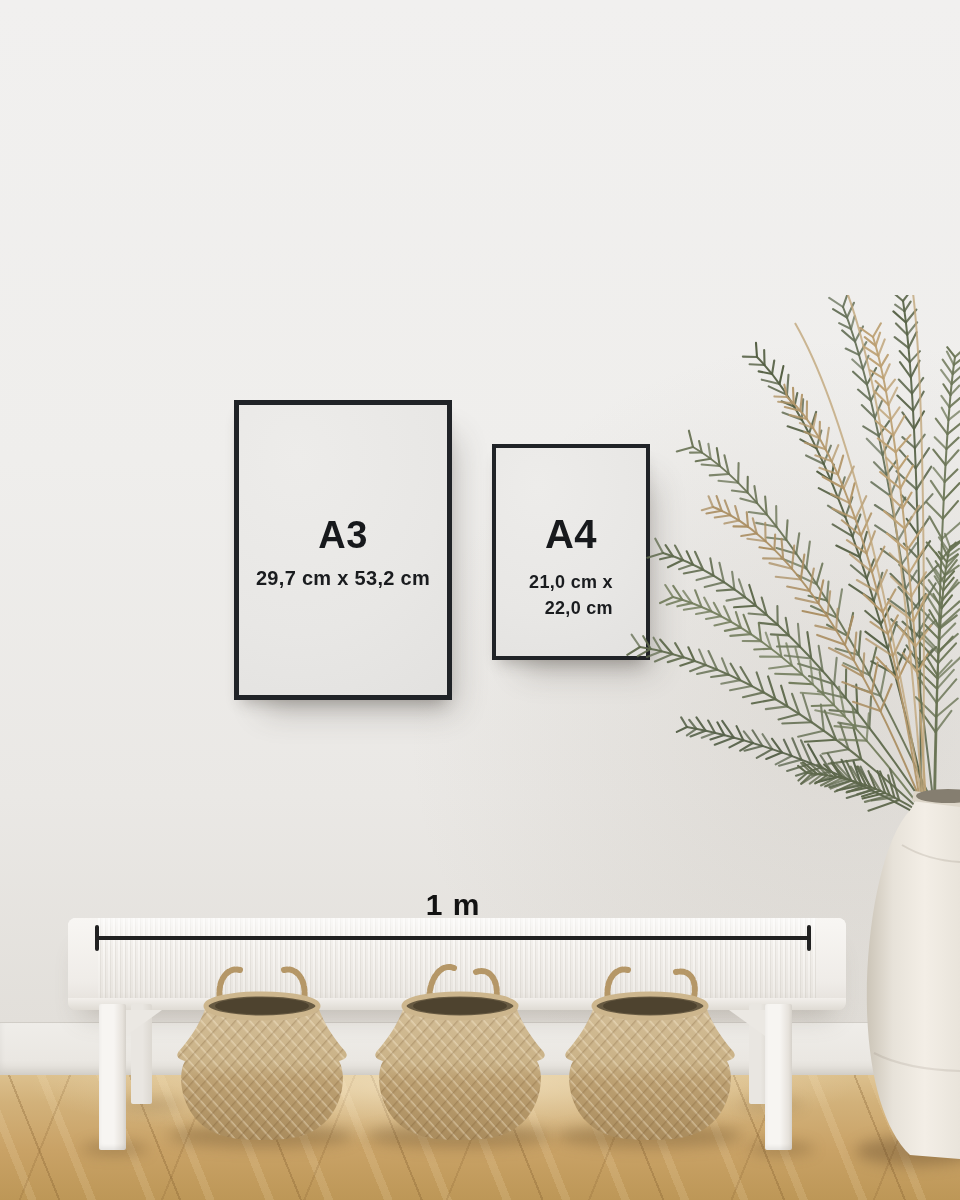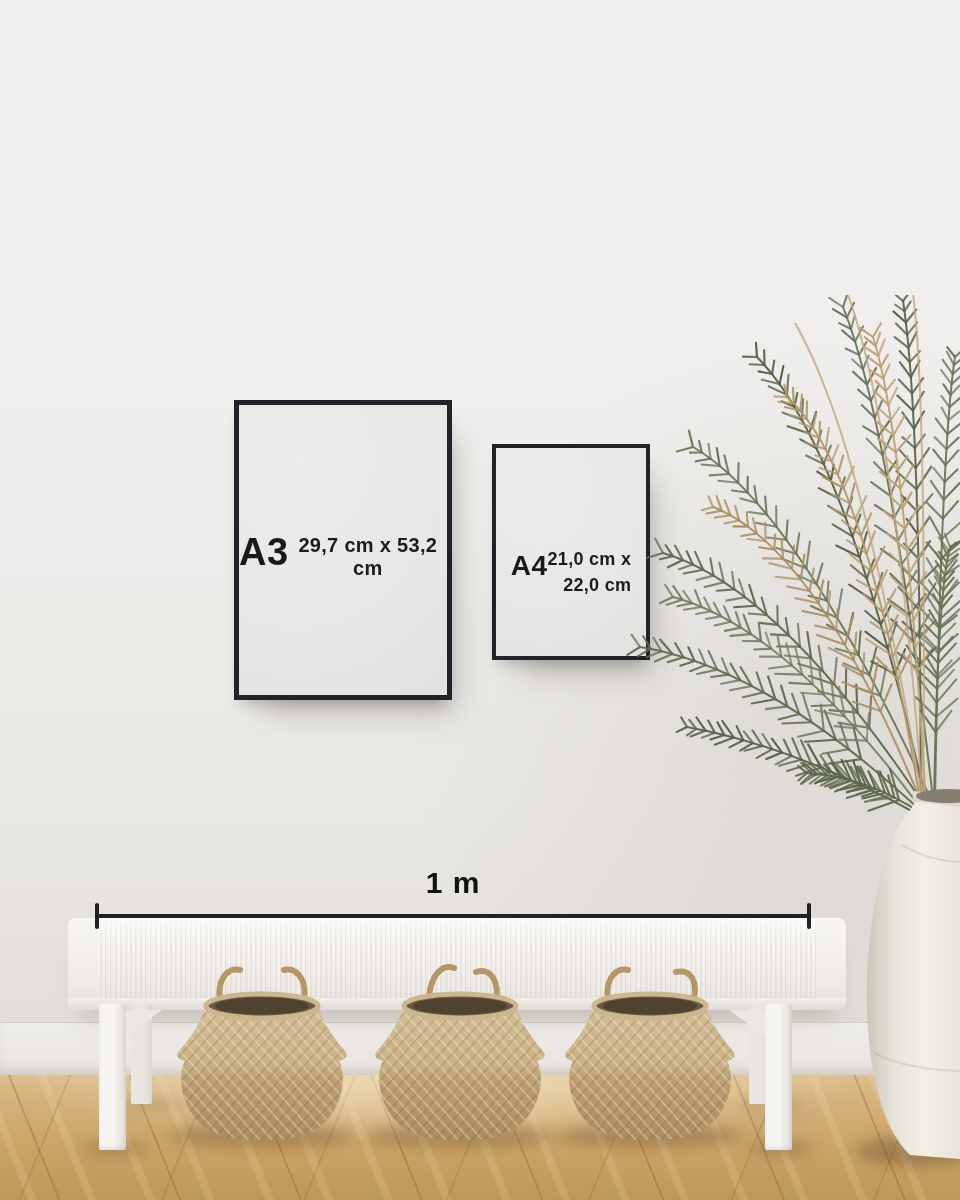--- a/index.html
+++ b/index.html
@@ -19,33 +19,33 @@
     background:
       radial-gradient(60% 65% at 46% 8%, rgba(255,245,220,.55), rgba(255,245,220,0) 72%),
       repeating-linear-gradient(68deg, rgba(122,86,40,0) 0 54px, rgba(122,86,40,.28) 54px 56px, rgba(122,86,40,0) 56px 112px),
       repeating-linear-gradient(112deg, rgba(130,92,45,0) 0 64px, rgba(130,92,45,.20) 64px 66px, rgba(130,92,45,0) 66px 132px),
       repeating-linear-gradient(68deg, rgba(255,236,200,0) 0 26px, rgba(255,236,200,.14) 26px 34px, rgba(255,236,200,0) 34px 55px),
       linear-gradient(180deg,#dcc08d 0%,#d2b17a 22%,#c9a266 60%,#bd9757 100%);}
 
   
   .frame{position:absolute;z-index:2;background:
       radial-gradient(130% 110% at 28% 18%, #edecea 0%, #e8e7e5 55%, #e1e0de 100%);
-    border:5px solid #202327;display:flex;align-items:center;justify-content:center;
+    border:5px solid #202327;display:flex;flex-direction:column;align-items:center;justify-content:center;
     box-shadow:0 10px 14px -7px rgba(70,64,56,.30), 16px 24px 30px -14px rgba(70,64,56,.30);}
   .frame.a3{left:234px;top:400px;width:208px;height:290px;}
   .frame.a4{left:492px;top:444px;width:150px;height:208px;border-width:4px;}
   .frame .size-label{color:#17191c;font-weight:800;letter-spacing:.5px;}
   .a3 .size-label{font-size:38px;transform:translateY(2px);}
-  .a4 .size-label{font-size:28px;transform:translateY(14px);}
+  .a4 .size-label{font-size:40px;transform:translateY(14px);}
   .frame .size-dims{color:#1a1c1f;font-weight:600;text-align:center;letter-spacing:.3px;}
   .a3 .size-dims{font-size:20px;margin-top:10px;transform:translateY(2px);}
   .a4 .size-dims{font-size:18px;line-height:26px;margin-top:12px;transform:translateY(14px);text-align:right;}
 
   
-  .scale-bar{position:absolute;z-index:6;left:95px;top:866px;width:716px;height:64px;}
+  .scale-bar{position:absolute;z-index:6;left:95px;top:888px;width:716px;height:64px;}
   .scale-line{position:absolute;left:2px;right:2px;top:48px;height:4px;background:#212121;border-radius:2px;}
   .scale-tick{position:absolute;top:37px;width:4px;height:26px;background:#212121;border-radius:2px;}
   .scale-tick.left{left:0;}
   .scale-tick.right{right:0;}
   .scale-label{position:absolute;left:0;right:0;top:0;text-align:center;font-size:30px;font-weight:700;
     letter-spacing:1px;color:#121212;}
 
   
   .bench{position:absolute;z-index:5;left:0;top:0;}
   .bench-seat{position:absolute;left:68px;top:918px;width:778px;height:92px;border-radius:8px;

